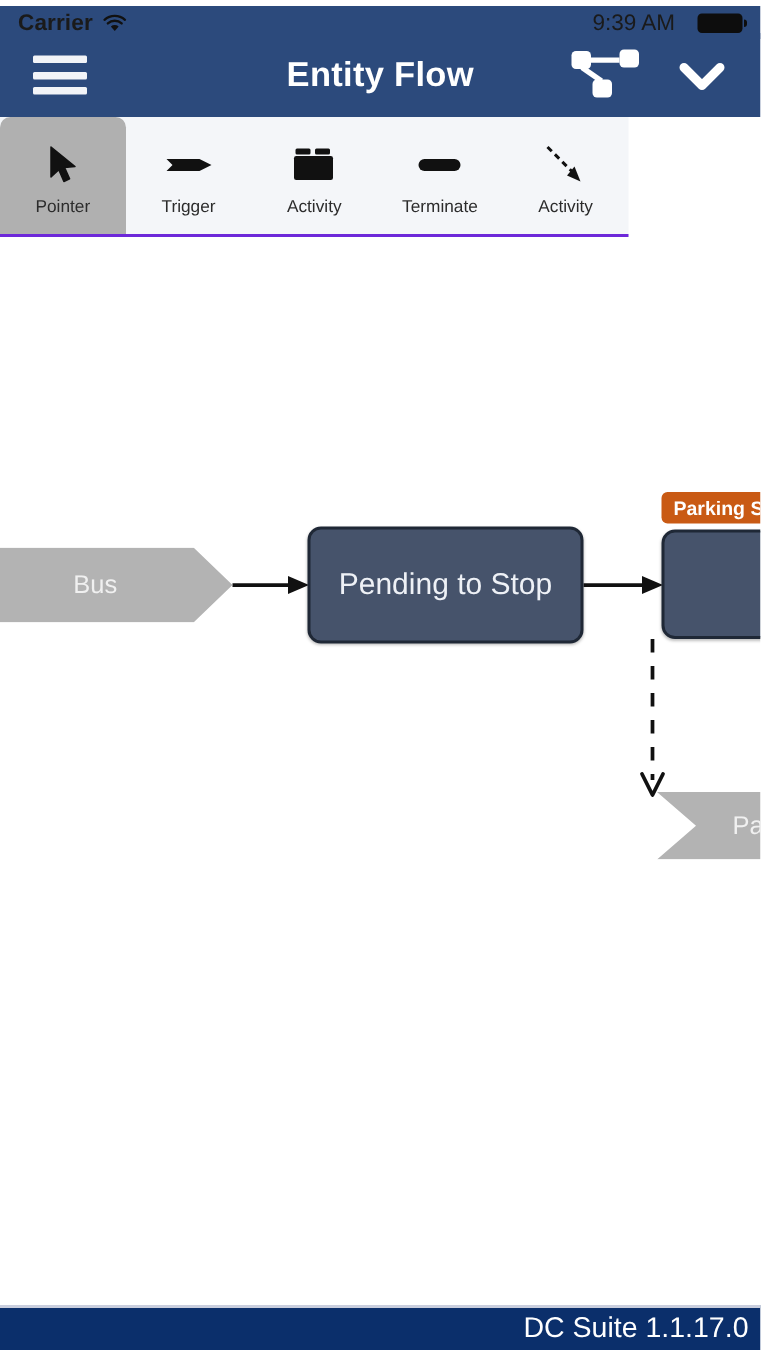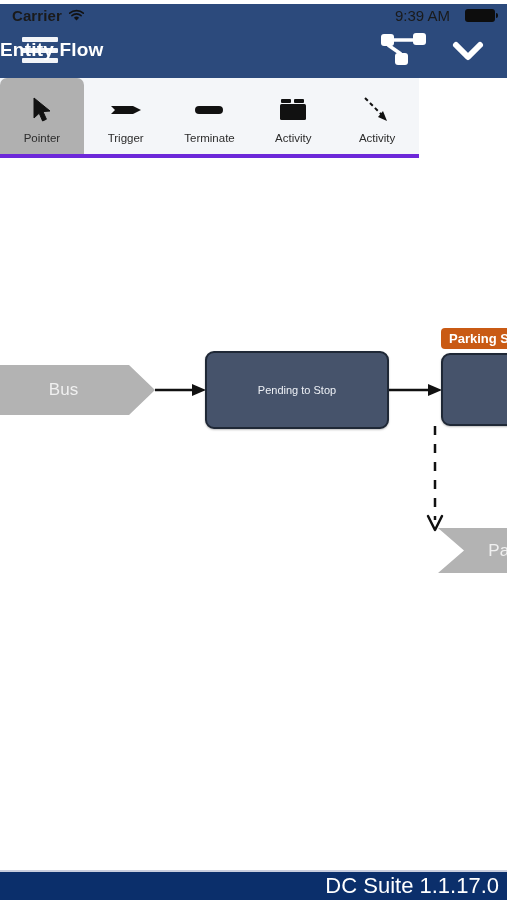--- a/index.html
+++ b/index.html
@@ -29,31 +29,31 @@
   
   .navbar{
     position:absolute; top:22px; left:0; width:507px; height:56px;
     background:#2c4a7c;
   }
   .nav-menu{ position:absolute; left:22px; top:50%; transform:translateY(-50%);
              width:36px; height:26px; display:flex; flex-direction:column;
              justify-content:space-between; cursor:pointer; }
   .nav-menu span{ display:block; height:5px; background:#f2f4f8; border-radius:1px; }
   .nav-title{ position:absolute; left:0; width:507px; top:50%; transform:translateY(-50%);
-              text-align:left; color:#ffffff; font-size:19px; font-weight:700;
+              text-align:center; color:#ffffff; font-size:23px; font-weight:700;
               letter-spacing:.2px; }
   .nav-tree{ position:absolute; right:72px; top:50%; transform:translateY(-50%);
              width:56px; height:40px; cursor:pointer; }
   .nav-chev{ position:absolute; right:18px; top:50%; transform:translateY(-50%);
              width:42px; height:34px; cursor:pointer; }
 
   
   .palette{
     position:absolute; top:78px; left:0; width:419px; height:80px;
-    background:#f4f6f9; border-bottom:4px solid #6d28d9;
+    background:#f4f6f9; border-bottom:2px solid #6d28d9;
     display:flex;
   }
   .tool{
     flex:1 1 0; position:relative;
     display:flex; flex-direction:column; align-items:center; justify-content:flex-start;
     padding-top:14px; cursor:pointer; background:transparent;
   }
   .tool.selected{ background:#b0b0b0; border-radius:7px 7px 0 0; }
   .tool-ico{ height:36px; display:flex; align-items:center; justify-content:center; }
   .tool-lbl{ font-size:11.5px; color:#2c2c2c; margin-top:4px; font-weight:400; }
@@ -66,37 +66,37 @@
   .node{ position:absolute; }
 
   .entity{
     color:#f0f0f0; font-size:17px; font-weight:400;
     display:flex; align-items:center; justify-content:center;
     background:#b3b3b3;
     clip-path:polygon(0 0, calc(100% - 26px) 0, 100% 50%, calc(100% - 26px) 100%, 0 100%, 26px 50%);
   }
   .activity{
     background:#46536b; border:2px solid #1f2836; border-radius:9px;
-    color:#eef1f6; font-size:11px; font-weight:400;
+    color:#eef1f6; font-size:20px; font-weight:400;
     display:flex; align-items:center; justify-content:center; text-align:center;
     box-shadow:0 1px 2px rgba(0,0,0,.25);
   }
   .badge{
     background:#c95a14; color:#ffffff; font-size:13px; font-weight:700;
     display:flex; align-items:center; justify-content:center;
     border-radius:4px; padding:0 8px; white-space:nowrap; overflow:hidden;
   }
 
   
   .footer{
     position:absolute; bottom:0; left:0; width:507px; height:30px;
     background:#0b2f6b; border-top:2px solid #c9cede;
     display:flex; align-items:center; justify-content:flex-end;
   }
-  .footer-txt{ color:#ffffff; font-size:22px; font-weight:400; padding-right:8px; }
+  .footer-txt{ color:#ffffff; font-size:19px; font-weight:400; padding-right:8px; }
 </style>
 </head>
 <body>
 
 <div id="app">
 
   <div class="statusbar">
     <div class="sb-left">
       <span class="sb-carrier">Carrier</span>
       <svg width="17" height="13" viewBox="0 0 17 13">
@@ -148,36 +148,36 @@
       <span class="tool-ico">
         <svg width="34" height="16" viewBox="0 0 34 16">
           <path d="M2 4 L24 4 L32 8 L24 12 L2 12 L6 8 Z" fill="#111"></path>
         </svg>
       </span>
       <span class="tool-lbl">Trigger</span>
     </div>
 
     <div class="tool">
       <span class="tool-ico">
-        <svg width="30" height="12" viewBox="0 0 30 12">
-          <rect x="1" y="2" width="28" height="8" rx="4" fill="#111"></rect>
-        </svg>
-      </span>
-      <span class="tool-lbl">Terminate</span>
-    </div>
-
-    <div class="tool">
-      <span class="tool-ico">
         <svg width="30" height="24" viewBox="0 0 30 24">
           <rect x="3" y="1" width="10" height="4" rx="1" fill="#111"></rect>
           <rect x="16" y="1" width="10" height="4" rx="1" fill="#111"></rect>
           <rect x="2" y="6" width="26" height="16" rx="1.5" fill="#111"></rect>
         </svg>
       </span>
       <span class="tool-lbl">Activity</span>
+    </div>
+
+    <div class="tool">
+      <span class="tool-ico">
+        <svg width="30" height="12" viewBox="0 0 30 12">
+          <rect x="1" y="2" width="28" height="8" rx="4" fill="#111"></rect>
+        </svg>
+      </span>
+      <span class="tool-lbl">Terminate</span>
     </div>
 
 
     <div class="tool">
       <span class="tool-ico">
         <svg width="30" height="30" viewBox="0 0 30 30">
           <path d="M3 3 L22 22" stroke="#111" stroke-width="2" fill="none" stroke-dasharray="4 3"></path>
           <path d="M25 26 L16 22 L21 16 Z" fill="#111"></path>
         </svg>
       </span>

